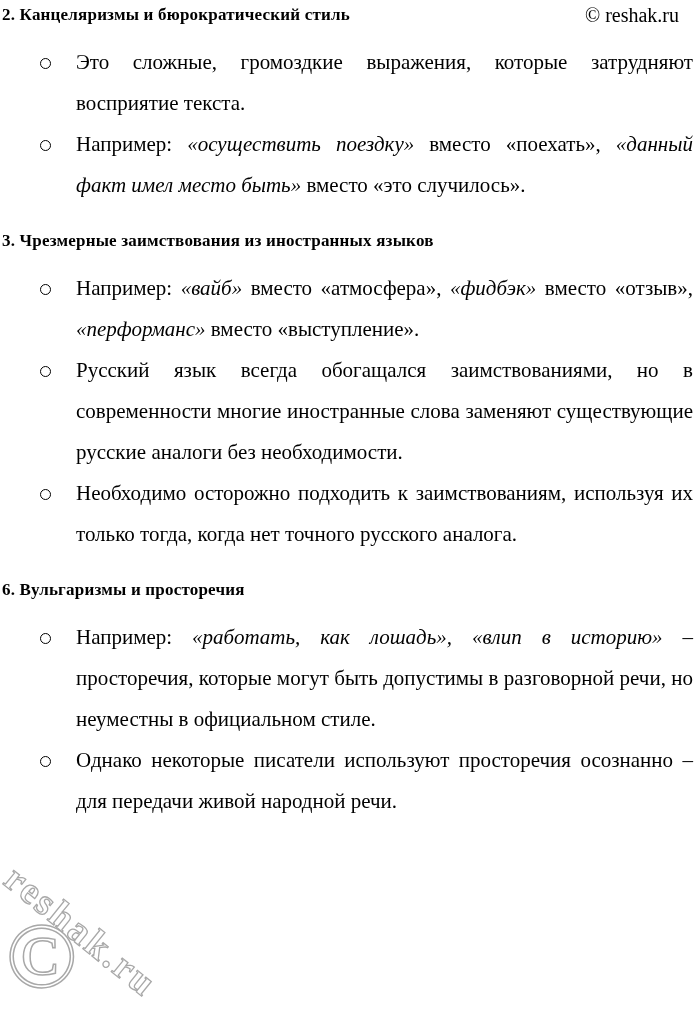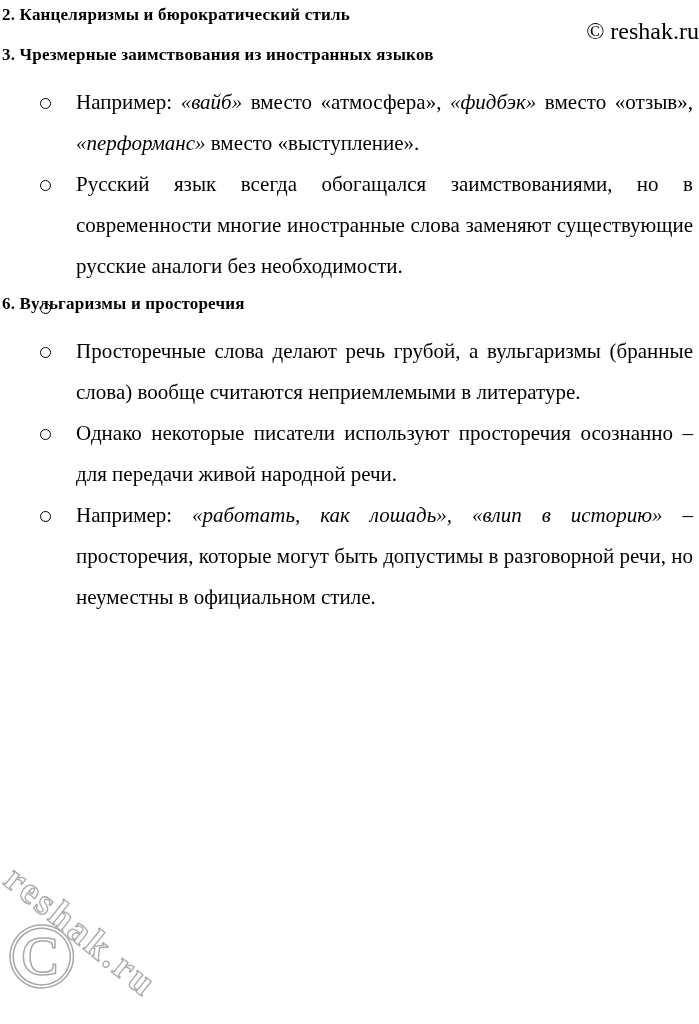--- a/index.html
+++ b/index.html
@@ -8,40 +8,39 @@
     height: 1024px;
     background: #ffffff;
     position: relative;
     overflow: hidden;
     font-family: "Liberation Serif", serif;
     color: #000000;
   }
   .copyright {
     position: absolute;
     top: 2px;
-    right: 0;
-    font-size: 24px;
+    right: 20px;
+    font-size: 20px;
     line-height: 26px;
     z-index: 2;
     white-space: nowrap;
-    margin-top: 16px;
   }
   .content {
     position: relative;
     z-index: 1;
     padding: 2px 6px 0 2px;
   }
   .heading {
     font-size: 17px;
     font-weight: bold;
     line-height: 26px;
     margin: 0 0 14px 0;
     letter-spacing: 0.2px;
   }
-  .section:not(:first-child) .heading { margin-top: 4px; }
+  .section:not(:first-child) .heading { margin-top: 22px; }
   .bullets {
     list-style: none;
     margin: 0;
     padding: 0 0 0 74px;
   }
   .bullet {
     position: relative;
     font-size: 21px;
     line-height: 41px;
     text-align: justify;
@@ -94,57 +93,62 @@
 <div class="copyright">© reshak.ru</div>
 
 <span class="wm-text">reshak.ru</span>
 <span class="wm-copyright">©</span>
 
 <div class="content">
   <div id="sections">
   <section class="section">
     <h2 class="heading">2. Канцеляризмы и бюрократический стиль</h2>
     <ul class="bullets">
+  <li class="bullet">
+    <span class="marker"></span>
+    <span class="bullet-text"><span>Это сложные, громоздкие выражения, которые затрудняют восприятие текста.</span></span>
+  </li>
 
 
+  <li class="bullet">
+    <span class="marker"></span>
+    <span class="bullet-text"><span>Например: </span><i>«осуществить поездку»</i><span> вместо «поехать», </span><i>«данный факт имел место быть»</i><span> вместо «это случилось».</span></span>
+  </li>
 </ul>
   </section>
 
   <section class="section">
     <h2 class="heading">3. Чрезмерные заимствования из иностранных языков</h2>
     <ul class="bullets">
   <li class="bullet">
     <span class="marker"></span>
     <span class="bullet-text"><span>Например: </span><i>«вайб»</i><span> вместо «атмосфера», </span><i>«фидбэк»</i><span> вместо «отзыв», </span><i>«перформанс»</i><span> вместо «выступление».</span></span>
   </li>
 
   <li class="bullet">
     <span class="marker"></span>
     <span class="bullet-text"><span>Русский язык всегда обогащался заимствованиями, но в современности многие иностранные слова заменяют существующие русские аналоги без необходимости.</span></span>
   </li>
 
   <li class="bullet">
     <span class="marker"></span>
+    <span class="bullet-text"><span>Необходимо осторожно подходить к заимствованиям, используя их только тогда, когда нет точного русского аналога.</span></span>
   </li>
 </ul>
   </section>
 
   <section class="section">
     <h2 class="heading">6. Вульгаризмы и просторечия</h2>
     <ul class="bullets">
+
   <li class="bullet">
     <span class="marker"></span>
-    <span class="bullet-text"><span>Просторечные слова делают речь грубой, а вульгаризмы (бранные слова) вообще считаются неприемлемыми в литературе.</span></span>
+    <span class="bullet-text"><span>Например: </span><i>«работать, как лошадь», «влип в историю»</i><span> – просторечия, которые могут быть допустимы в разговорной речи, но неуместны в официальном стиле.</span></span>
   </li>
 
   <li class="bullet">
     <span class="marker"></span>
     <span class="bullet-text"><span>Однако некоторые писатели используют просторечия осознанно – для передачи живой народной речи.</span></span>
-  </li>
-
-  <li class="bullet">
-    <span class="marker"></span>
-    <span class="bullet-text"><span>Например: </span><i>«работать, как лошадь», «влип в историю»</i><span> – просторечия, которые могут быть допустимы в разговорной речи, но неуместны в официальном стиле.</span></span>
   </li>
 </ul>
   </section>
 </div>
 </div>
 
 </body></html>

